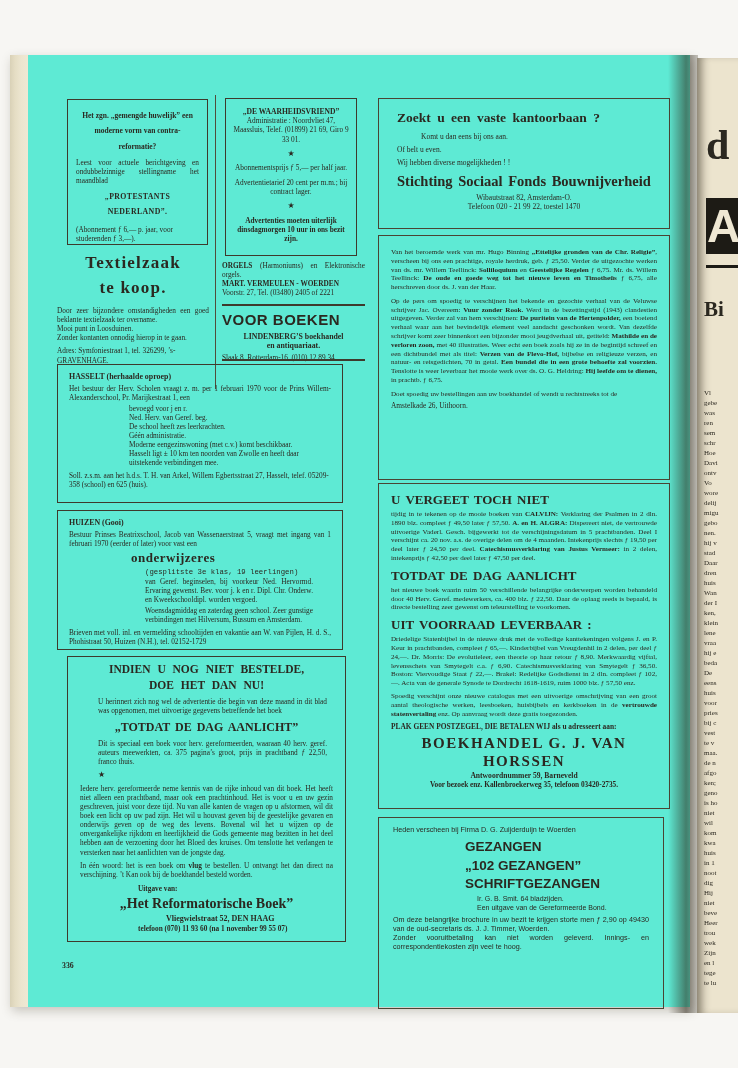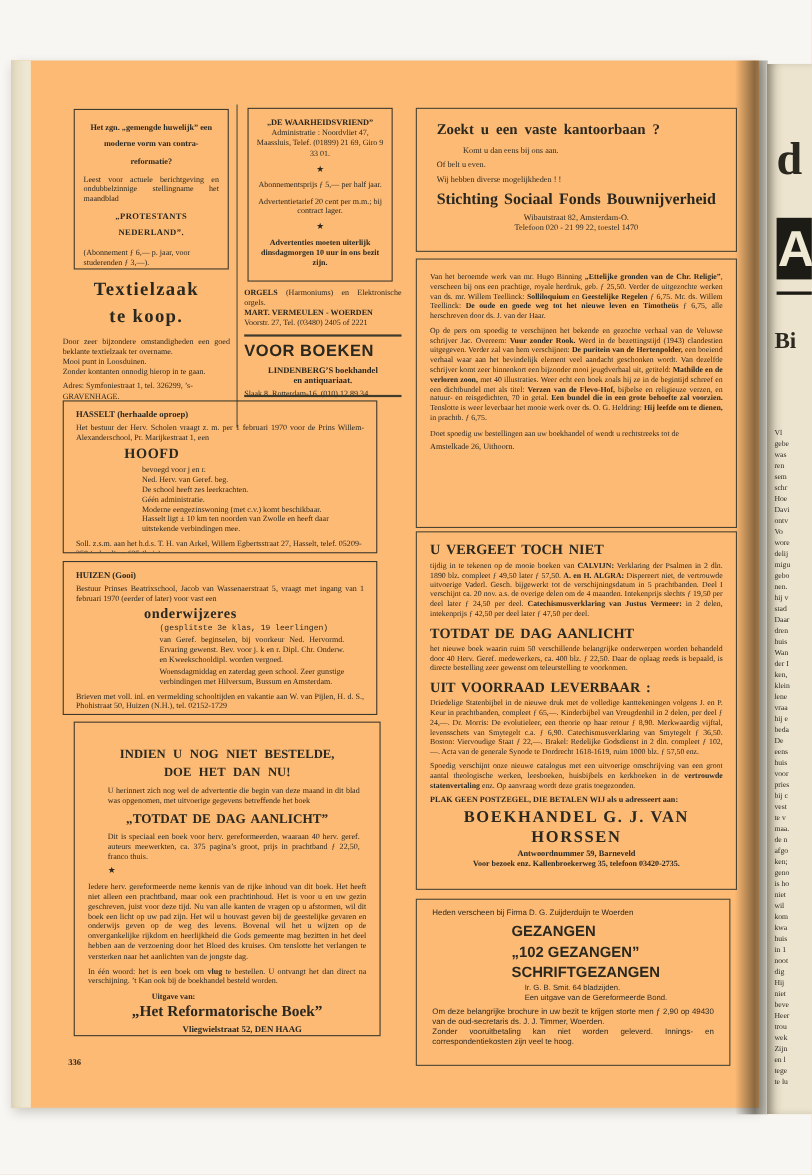--- a/index.html
+++ b/index.html
@@ -5,21 +5,21 @@
   * { margin:0; padding:0; box-sizing:border-box; }
   html,body { width:738px; height:1068px; }
   body {
     position:relative; overflow:hidden;
     background:#f7f6f3;
     font-family:"Liberation Serif", serif;
     color:#2b2820;
   }
   .page {
     position:absolute; left:10px; top:55px; width:680px; height:952px;
-    background:#fdba74;
+    background:#5eead4;
     box-shadow:2px 4px 10px rgba(60,50,30,.25);
   }
   .edge {
     position:absolute; left:0; top:0; bottom:0; width:18px;
     background:linear-gradient(90deg,#d9d1b7 0,#e5ddc4 5px,#ece5cf 11px,#efe8d3 18px);
   }
   .blk { position:absolute; }
   .box { border:1.5px solid #3e3a2c; overflow:hidden; }
   .thinbox { border:1px solid #4a4534; overflow:hidden; }
   p, div { font-size:7.3px; line-height:1.24; }
@@ -66,21 +66,20 @@
     <p class="c h-big">te koop.</p>
     <p class="mt6 j">Door zeer bijzondere omstandigheden een goed beklante textielzaak ter overname.</p>
     <p>Mooi punt in Loosduinen.</p>
     <p>Zonder kontanten onnodig hierop in te gaan.</p>
     <p class="mt4">Adres: Symfoniestraat 1, tel. 326299, ’s-GRAVENHAGE.</p>
   </div>
 
   <div class="blk box" style="left:47px; top:309px; width:286px; height:139px; padding:7px 11px;">
     <p class="b" style="font-size:7.9px;">HASSELT (herhaalde oproep)</p>
     <p class="mt2 j">Het bestuur der Herv. Scholen vraagt z. m. per 1 februari 1970 voor de Prins Willem-Alexanderschool, Pr. Marijkestraat 1, een</p>
-    <p class="b mt2" style="font-size:13px; margin-left:44px; letter-spacing:.5px;">HOOFD</p>
     <div class="mt2 frag-plain" style="margin-left:60px;">
         <div>bevoegd voor j en r.</div>
         <div>Ned. Herv. van Geref. beg.</div>
         <div>De school heeft zes leerkrachten.</div>
         <div>Géén administratie.</div>
         <div>Moderne eengezinswoning (met c.v.) komt beschikbaar.</div>
         <div>Hasselt ligt ± 10 km ten noorden van Zwolle en heeft daar</div>
         <div>uitstekende verbindingen mee.</div>
       </div>
     <p class="mt4">Soll. z.s.m. aan het h.d.s. T. H. van Arkel, Willem Egbertsstraat 27, Hasselt, telef. 05209-358 (school) en 625 (huis).</p>
@@ -89,21 +88,21 @@
   <div class="blk box" style="left:47px; top:455px; width:286px; height:140px; padding:7px 11px;">
     <p class="b" style="font-size:7.9px;">HUIZEN (Gooi)</p>
     <p class="mt2 j">Bestuur Prinses Beatrixschool, Jacob van Wassenaerstraat 5, vraagt met ingang van 1 februari 1970 (eerder of later) voor vast een</p>
     <p class="b mt2" style="font-size:13px; margin-left:62px; letter-spacing:.5px;">onderwijzeres</p>
     <p class="mt2" style="margin-left:76px;font-family:Liberation Mono, monospace;">(gesplitste 3e klas, 19 leerlingen)</p>
     <p style="margin-left:76px; width:168px;" class="j">van Geref. beginselen, bij voorkeur Ned. Hervormd. Ervaring gewenst. Bev. voor j. k en r. Dipl. Chr. Onderw. en Kweekschooldipl. worden vergoed.</p>
     <p class="mt2 j" style="margin-left:76px; width:168px;">Woensdagmiddag en zaterdag geen school. Zeer gunstige verbindingen met Hilversum, Bussum en Amsterdam.</p>
     <p class="mt4 j">Brieven met voll. inl. en vermelding schooltijden en vakantie aan W. van Pijlen, H. d. S., Phohistraat 50, Huizen (N.H.), tel. 02152-1729</p>
   </div>
 
-  <div class="blk box" style="left:57px; top:601px; width:279px; height:286px; padding:21px 12px;">
+  <div class="blk box" style="left:57px; top:601px; width:279px; height:286px; padding:4px 12px;">
     <p class="c b" style="font-size:11.5px; word-spacing:4px; line-height:1.4;">INDIEN U NOG NIET BESTELDE,</p>
     <p class="c b" style="font-size:11.5px; word-spacing:4px; line-height:1.4;">DOE HET DAN NU!</p>
     <p class="mt4 j indent">U herinnert zich nog wel de advertentie die begin van deze maand in dit blad was opgenomen, met uitvoerige gegevens betreffende het boek</p>
     <p class="c b mt5" style="font-size:12px; word-spacing:2px;">„TOTDAT DE DAG AANLICHT”</p>
     <p class="mt4 j indent">Dit is speciaal een boek voor herv. gereformeerden, waaraan 40 herv. geref. auteurs meewerkten, ca. 375 pagina’s groot, prijs in prachtband ƒ 22,50, franco thuis.</p>
     <p class="star indent mt4">★</p>
     <p class="mt4 j">Iedere herv. gereformeerde neme kennis van de rijke inhoud van dit boek. Het heeft niet alleen een prachtband, maar ook een prachtinhoud. Het is voor u en uw gezin geschreven, juist voor deze tijd. Nu van alle kanten de vragen op u afstormen, wil dit boek een licht op uw pad zijn. Het wil u houvast geven bij de geestelijke gevaren en onderwijs geven op de weg des levens. Bovenal wil het u wijzen op de onvergankelijke rijkdom en heerlijkheid die Gods gemeente mag bezitten in het deel hebben aan de verzoening door het Bloed des kruises. Om tenslotte het verlangen te versterken naar het aanlichten van de jongste dag.</p>
     <p class="mt4 j"><span>In één woord: het is een boek om </span><span class="b">vlug</span><span> te bestellen. U ontvangt het dan direct na verschijning. ’t Kan ook bij de boekhandel besteld worden.</span></p>
     <p class="b mt5" style="margin-left:58px;">Uitgave van:</p>
     <p class="c b mt2" style="font-size:14px;">„Het  Reformatorische  Boek”</p>
@@ -164,21 +163,21 @@
     <p class="mt2 j" style="font-size:7.1px;">het nieuwe boek waarin ruim 50 verschillende belangrijke onderwerpen worden behandeld door 40 Herv. Geref. medewerkers, ca. 400 blz. ƒ 22,50. Daar de oplaag reeds is bepaald, is directe bestelling zeer gewenst om teleurstelling te voorkomen.</p>
     <p class="b mt5" style="font-size:13px; word-spacing:2px;">UIT VOORRAAD LEVERBAAR :</p>
     <p class="mt2 j" style="font-size:7.1px;">Driedelige Statenbijbel in de nieuwe druk met de volledige kanttekeningen volgens J. en P. Keur in prachtbanden, compleet ƒ 65,—. Kinderbijbel van Vreugdenhil in 2 delen, per deel ƒ 24,—. Dr. Morris: De evolutieleer, een theorie op haar retour ƒ 8,90. Merkwaardig vijftal, levensschets van Smytegelt c.a. ƒ 6,90. Catechismusverklaring van Smytegelt ƒ 36,50. Boston: Viervoudige Staat ƒ 22,—. Brakel: Redelijke Godsdienst in 2 dln. compleet ƒ 102,—. Acta van de generale Synode te Dordrecht 1618-1619, ruim 1000 blz. ƒ 57,50 enz.</p>
     <p class="mt4 j" style="font-size:7.1px;"><span>Spoedig verschijnt onze nieuwe catalogus met een uitvoerige omschrijving van een groot aantal theologische werken, leesboeken, huisbijbels en kerkboeken in de </span><span class="b">vertrouwde statenvertaling</span><span> enz. Op aanvraag wordt deze gratis toegezonden.</span></p>
     <p class="b mt4" style="font-size:7.4px;">PLAK GEEN POSTZEGEL, DIE BETALEN WIJ als u adresseert aan:</p>
     <p class="b c mt2" style="font-size:15px; letter-spacing:1.5px;">BOEKHANDEL  G. J. VAN  HORSSEN</p>
     <p class="b c" style="font-size:7.6px;">Antwoordnummer 59, Barneveld</p>
     <p class="b c" style="font-size:7.3px;">Voor bezoek enz. Kallenbroekerweg 35, telefoon 03420-2735.</p>
   </div>
 
-  <div class="blk thinbox sans" style="left:368px; top:762px; width:286px; height:152px; padding:8px 14px;">
+  <div class="blk thinbox sans" style="left:368px; top:762px; width:286px; height:192px; padding:8px 14px;">
     <p class="sans" style="font-size:7.2px;">Heden verscheen bij Firma D. G. Zuijderduijn te Woerden</p>
     <p class="sans b mt4" style="font-size:13.5px; margin-left:72px;">GEZANGEN</p>
     <p class="sans b mt2" style="font-size:13.5px; margin-left:72px;">„102 GEZANGEN”</p>
     <p class="sans b mt2" style="font-size:13.5px; margin-left:72px;">SCHRIFTGEZANGEN</p>
     <p class="sans mt2" style="font-size:7px; margin-left:84px;">Ir. G. B. Smit. 64 bladzijden.</p>
     <p class="sans" style="font-size:7px; margin-left:84px;">Een uitgave van de Gereformeerde Bond.</p>
     <p class="sans mt4 j" style="font-size:7.2px;">Om deze belangrijke brochure in uw bezit te krijgen storte men ƒ 2,90 op 49430 van de oud-secretaris ds. J. J. Timmer, Woerden.</p>
     <p class="sans j" style="font-size:7.2px;">Zonder vooruitbetaling kan niet worden geleverd. Innings- en correspondentiekosten zijn veel te hoog.</p>
   </div>
 </div>

